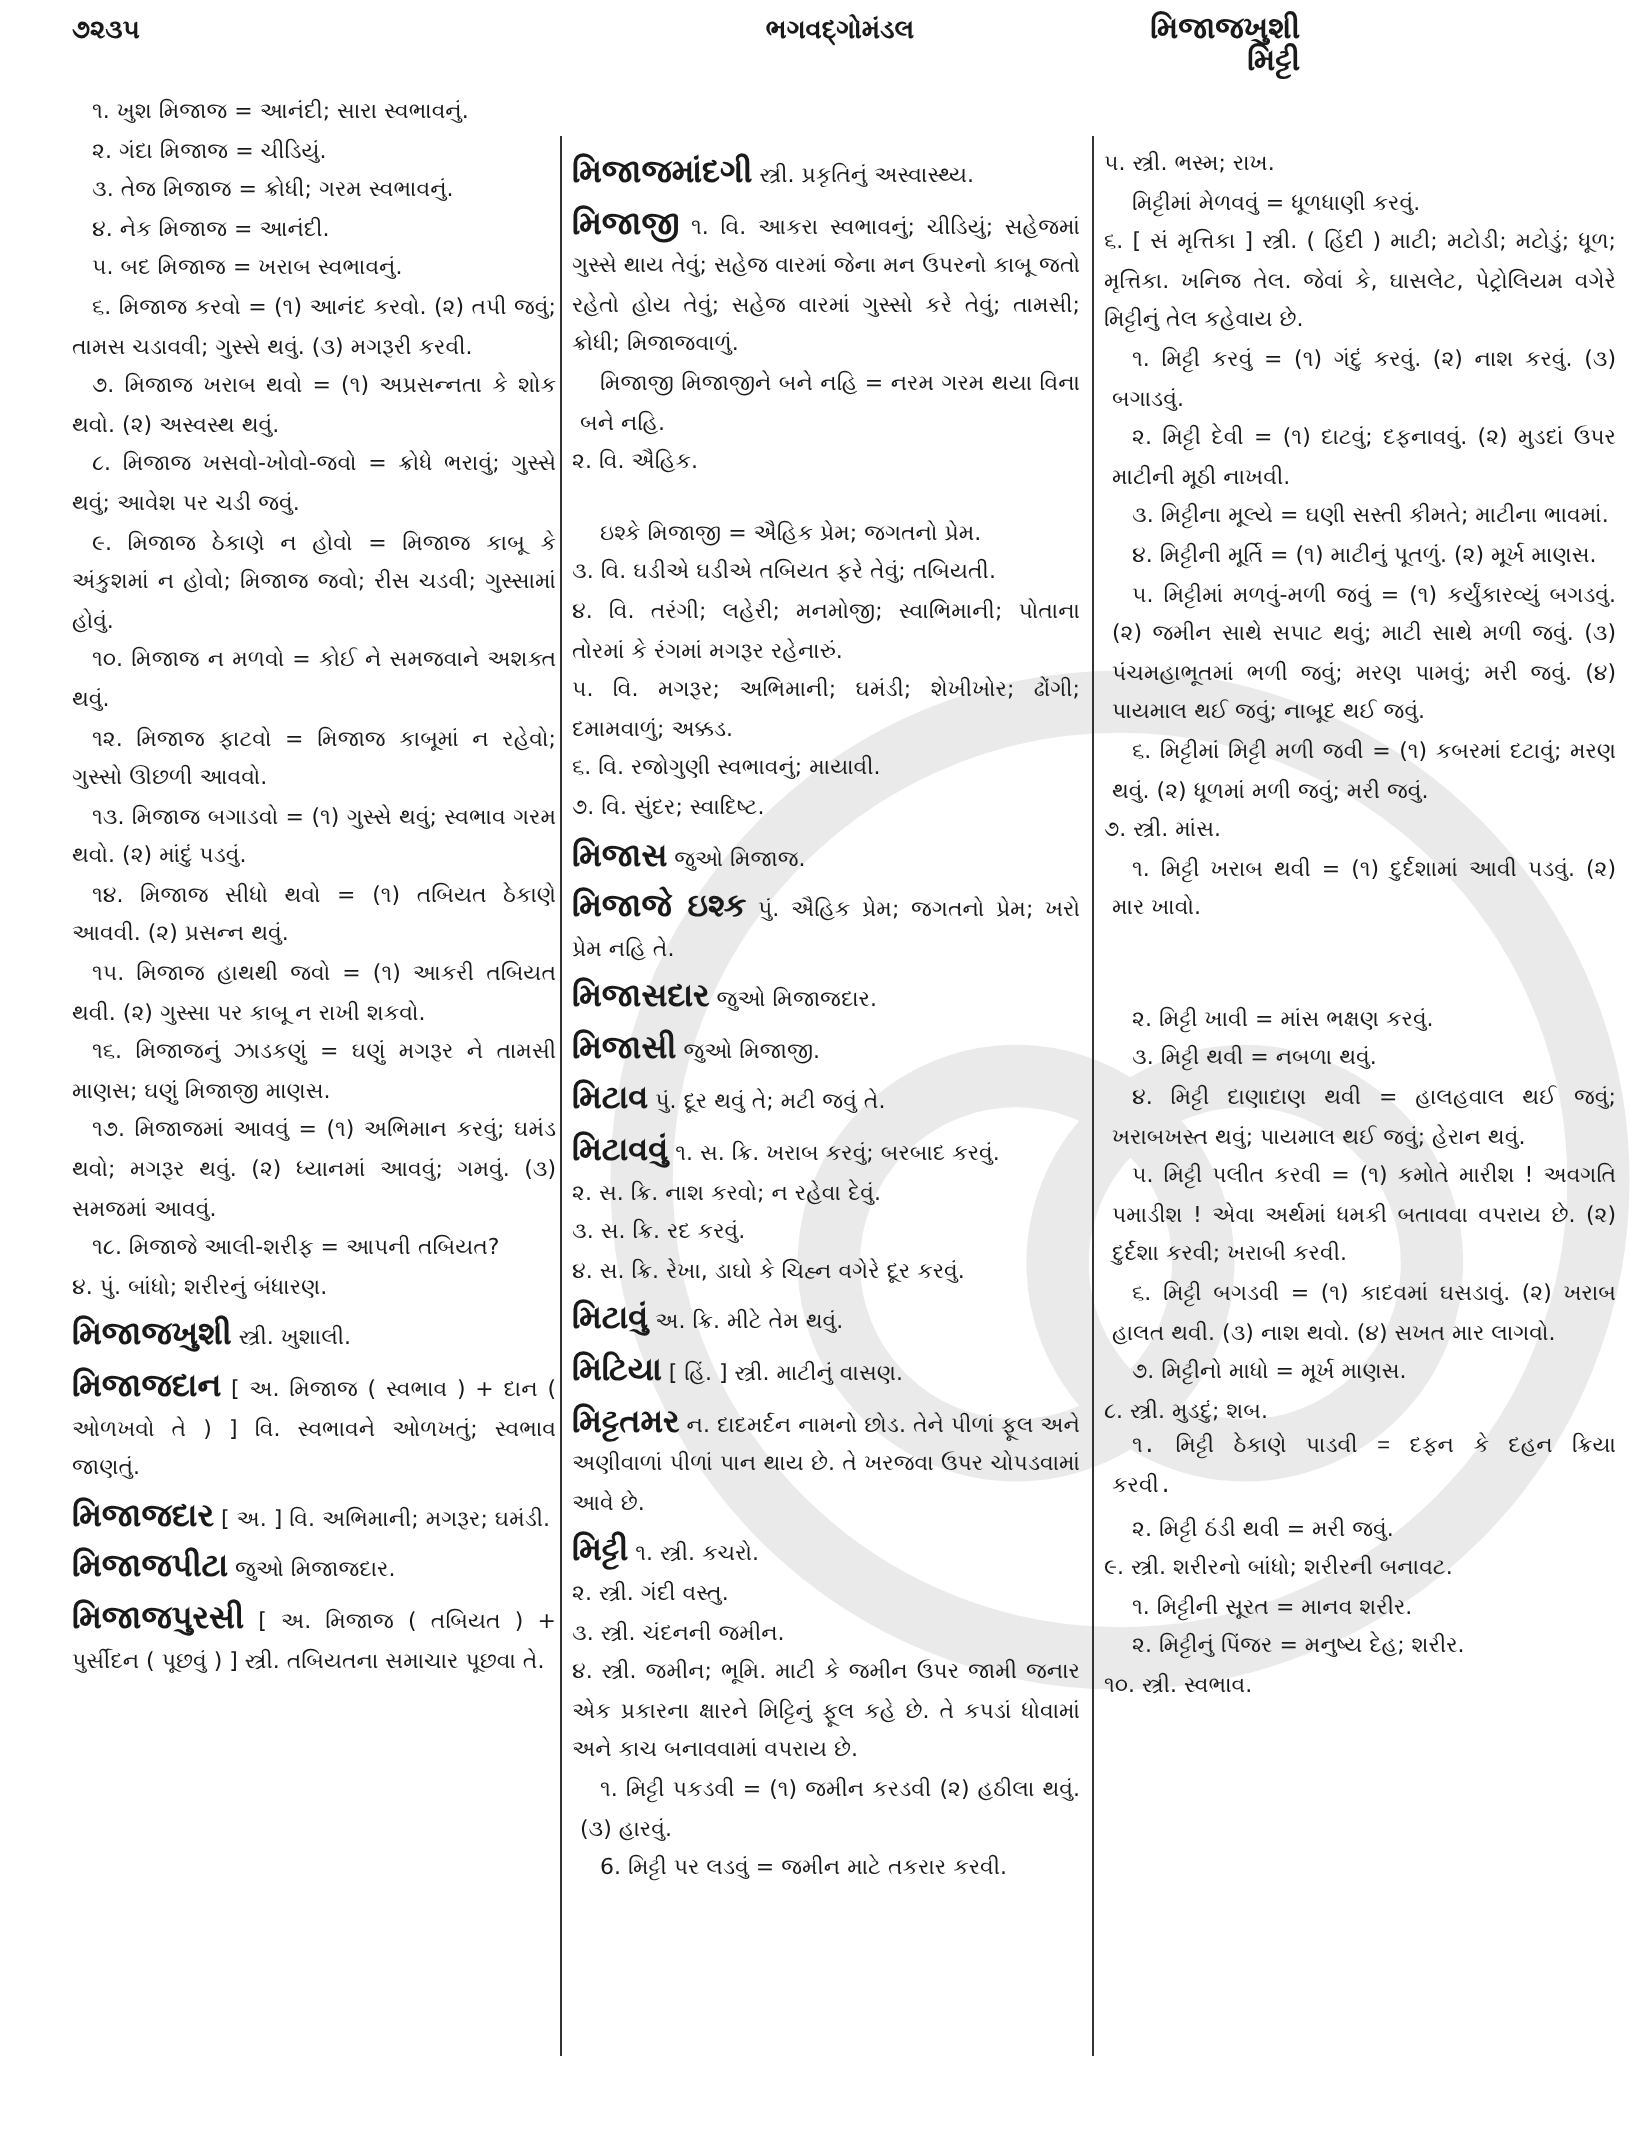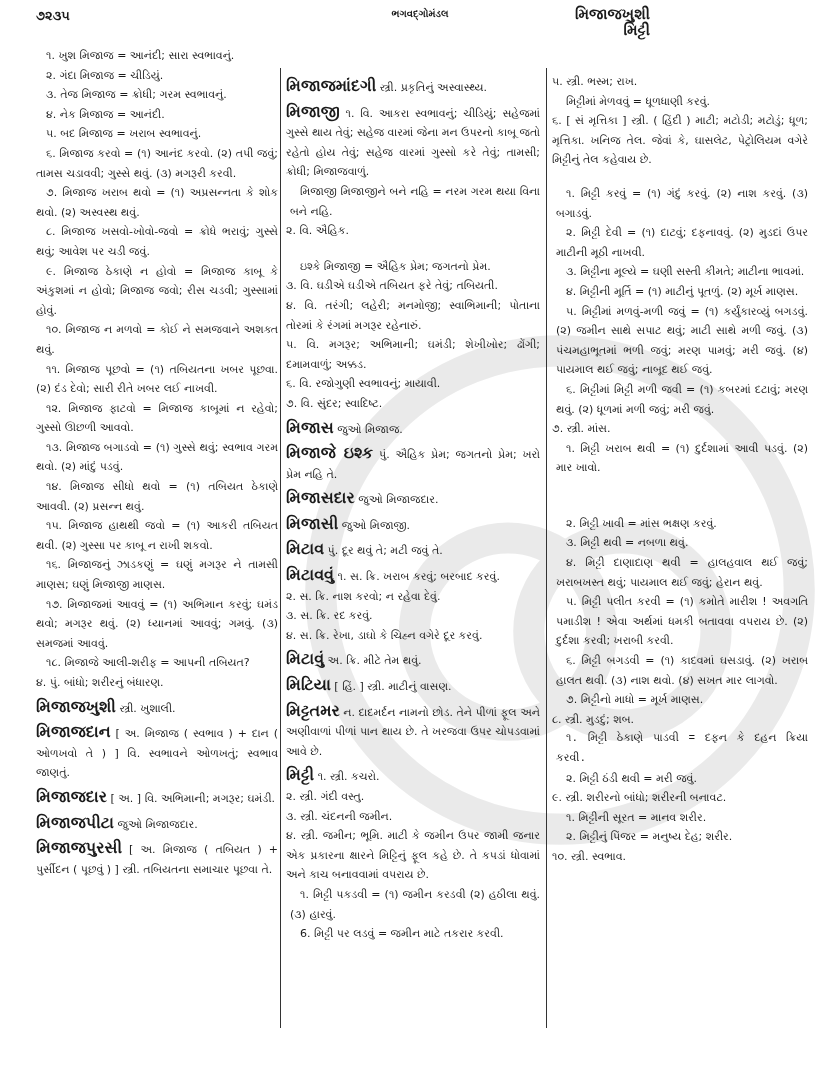--- a/index.html
+++ b/index.html
@@ -8,21 +8,21 @@
       font-family: "DejaVu Sans", sans-serif; color: #1a1a1a;
     }
     .watermark {
       position: absolute; left: 300px; top: 330px; width: 520px; height: 520px;
       pointer-events: none; opacity: 0.08;
     }
     .header {
       position: absolute; top: 0; left: 0; width: 670px; height: 48px;
     }
     .page-no { position: absolute; left: 36px; top: 8px; font-size: 13px; font-weight: bold; }
-    .book-title { position: absolute; left: 360px; top: 8px; font-size: 10px; font-weight: bold; width: 120px; text-align: center; }
+    .book-title { position: absolute; left: 360px; top: 8px; font-size: 13px; font-weight: bold; width: 120px; text-align: center; }
     .guide-words { position: absolute; right: 20px; top: 6px; text-align: right; font-size: 15px; font-weight: bold; line-height: 16px; }
     .col {
       position: absolute; top: 46px; font-size: 11px; line-height: 19.6px;
     }
     .col1 { left: 36px; width: 242px; }
     .col2 { left: 286px; width: 254px; }
     .col3 { left: 552px; width: 256px; }
     .rule { position: absolute; top: 68px; width: 1px; background: #333; }
     .rule1 { left: 280px; height: 960px; }
     .rule2 { left: 546px; height: 960px; }
@@ -57,21 +57,20 @@
     <p class="p sub">૧. ખુશ મિજાજ = આનંદી; સારા સ્વભાવનું.</p>
     <p class="p sub">૨. ગંદા મિજાજ = ચીડિયું.</p>
     <p class="p sub">૩. તેજ મિજાજ = ક્રોધી; ગરમ સ્વભાવનું.</p>
     <p class="p sub">૪. નેક મિજાજ = આનંદી.</p>
     <p class="p sub">૫. બદ મિજાજ = ખરાબ સ્વભાવનું.</p>
     <p class="p sub">૬. મિજાજ કરવો = (૧) આનંદ કરવો. (૨) તપી જવું; તામસ ચડાવવી; ગુસ્સે થવું. (૩) મગરૂરી કરવી.</p>
     <p class="p sub">૭. મિજાજ ખરાબ થવો = (૧) અપ્રસન્નતા કે શોક થવો. (૨) અસ્વસ્થ થવું.</p>
     <p class="p sub">૮. મિજાજ ખસવો-ખોવો-જવો = ક્રોધે ભરાવું; ગુસ્સે થવું; આવેશ પર ચડી જવું.</p>
     <p class="p sub">૯. મિજાજ ઠેકાણે ન હોવો = મિજાજ કાબૂ કે અંકુશમાં ન હોવો; મિજાજ જવો; રીસ ચડવી; ગુસ્સામાં હોવું.</p>
     <p class="p sub">૧૦. મિજાજ ન મળવો = કોઈ ને સમજવાને અશક્ત થવું.</p>
-    <p class="p sub">૧૧. મિજાજ પૂછવો = (૧) તબિયતના ખબર પૂછવા. (૨) દંડ દેવો; સારી રીતે ખબર લઈ નાખવી.</p>
     <p class="p sub">૧૨. મિજાજ ફાટવો = મિજાજ કાબૂમાં ન રહેવો; ગુસ્સો ઊછળી આવવો.</p>
     <p class="p sub">૧૩. મિજાજ બગાડવો = (૧) ગુસ્સે થવું; સ્વભાવ ગરમ થવો. (૨) માંદું પડવું.</p>
     <p class="p sub">૧૪. મિજાજ સીધો થવો = (૧) તબિયત ઠેકાણે આવવી. (૨) પ્રસન્ન થવું.</p>
     <p class="p sub">૧૫. મિજાજ હાથથી જવો = (૧) આકરી તબિયત થવી. (૨) ગુસ્સા પર કાબૂ ન રાખી શકવો.</p>
     <p class="p sub">૧૬. મિજાજનું ઝાડકણું = ઘણું મગરૂર ને તામસી માણસ; ઘણું મિજાજી માણસ.</p>
     <p class="p sub">૧૭. મિજાજમાં આવવું = (૧) અભિમાન કરવું; ઘમંડ થવો; મગરૂર થવું. (૨) ધ્યાનમાં આવવું; ગમવું. (૩) સમજમાં આવવું.</p>
     <p class="p sub">૧૮. મિજાજે આલી-શરીફ = આપની તબિયત?</p>
     <p class="p num">૪. પું. બાંધો; શરીરનું બંધારણ.</p>
     <p class="p entry"><span class="hw">મિજાજખુશી</span><span> સ્ત્રી. ખુશાલી.</span></p>
     <p class="p entry"><span class="hw">મિજાજદાન</span><span> [ અ. મિજાજ ( સ્વભાવ ) + દાન ( ઓળખવો તે ) ] વિ. સ્વભાવને ઓળખતું; સ્વભાવ જાણતું.</span></p>
@@ -106,21 +105,21 @@
     <p class="p num">૨. સ્ત્રી. ગંદી વસ્તુ.</p>
     <p class="p num">૩. સ્ત્રી. ચંદનની જમીન.</p>
     <p class="p num">૪. સ્ત્રી. જમીન; ભૂમિ. માટી કે જમીન ઉપર જામી જનાર એક પ્રકારના ક્ષારને મિટ્ટિનું ફૂલ કહે છે. તે કપડાં ધોવામાં અને કાચ બનાવવામાં વપરાય છે.</p>
     <p class="p sub" style="padding-left: 4px;">૧. મિટ્ટી પકડવી = (૧) જમીન કરડવી (૨) હઠીલા થવું. (૩) હારવું.</p>
     <p class="p sub" style="padding-left: 4px;">6. મિટ્ટી પર લડવું = જમીન માટે તકરાર કરવી.</p>
   </div>
 <div class="col col3" style="top:72px">
     <p class="p num">૫. સ્ત્રી. ભસ્મ; રાખ.</p>
     <p class="p sub" style="padding-left: 4px;">મિટ્ટીમાં મેળવવું = ધૂળધાણી કરવું.</p>
     <p class="p num">૬. [ સં મૃત્તિકા ] સ્ત્રી. ( હિંદી ) માટી; મટોડી; મટોડું; ધૂળ; મૃત્તિકા. ખનિજ તેલ. જેવાં કે, ઘાસલેટ, પેટ્રોલિયમ વગેરે મિટ્ટીનું તેલ કહેવાય છે.</p>
-    <p class="p sub" style="padding-left: 4px; margin-top: 14px;">૧. મિટ્ટી કરવું = (૧) ગંદું કરવું. (૨) નાશ કરવું. (૩) બગાડવું.</p>
+    <p class="p sub" style="padding-left: 4px;">૧. મિટ્ટી કરવું = (૧) ગંદું કરવું. (૨) નાશ કરવું. (૩) બગાડવું.</p>
     <p class="p sub" style="padding-left: 4px;">૨. મિટ્ટી દેવી = (૧) દાટવું; દફનાવવું. (૨) મુડદાં ઉપર માટીની મૂઠી નાખવી.</p>
     <p class="p sub" style="padding-left: 4px;">૩. મિટ્ટીના મૂલ્યે = ઘણી સસ્તી કીમતે; માટીના ભાવમાં.</p>
     <p class="p sub" style="padding-left: 4px;">૪. મિટ્ટીની મૂર્તિ = (૧) માટીનું પૂતળું. (૨) મૂર્ખ માણસ.</p>
     <p class="p sub" style="padding-left: 4px;">૫. મિટ્ટીમાં મળવું-મળી જવું = (૧) કર્યુંકારવ્યું બગડવું. (૨) જમીન સાથે સપાટ થવું; માટી સાથે મળી જવું. (૩) પંચમહાભૂતમાં ભળી જવું; મરણ પામવું; મરી જવું. (૪) પાયમાલ થઈ જવું; નાબૂદ થઈ જવું.</p>
     <p class="p sub" style="padding-left: 4px;">૬. મિટ્ટીમાં મિટ્ટી મળી જવી = (૧) કબરમાં દટાવું; મરણ થવું. (૨) ધૂળમાં મળી જવું; મરી જવું.</p>
     <p class="p num">૭. સ્ત્રી. માંસ.</p>
     <p class="p sub" style="padding-left: 4px;">૧. મિટ્ટી ખરાબ થવી = (૧) દુર્દશામાં આવી પડવું. (૨) માર ખાવો.</p>
     <p class="p sub" style="padding-left: 4px; margin-top: 36px;">૨. મિટ્ટી ખાવી = માંસ ભક્ષણ કરવું.</p>
     <p class="p sub" style="padding-left: 4px;">૩. મિટ્ટી થવી = નબળા થવું.</p>
     <p class="p sub" style="padding-left: 4px;">૪. મિટ્ટી દાણાદાણ થવી = હાલહવાલ થઈ જવું; ખરાબખસ્ત થવું; પાયમાલ થઈ જવું; હેરાન થવું.</p>

